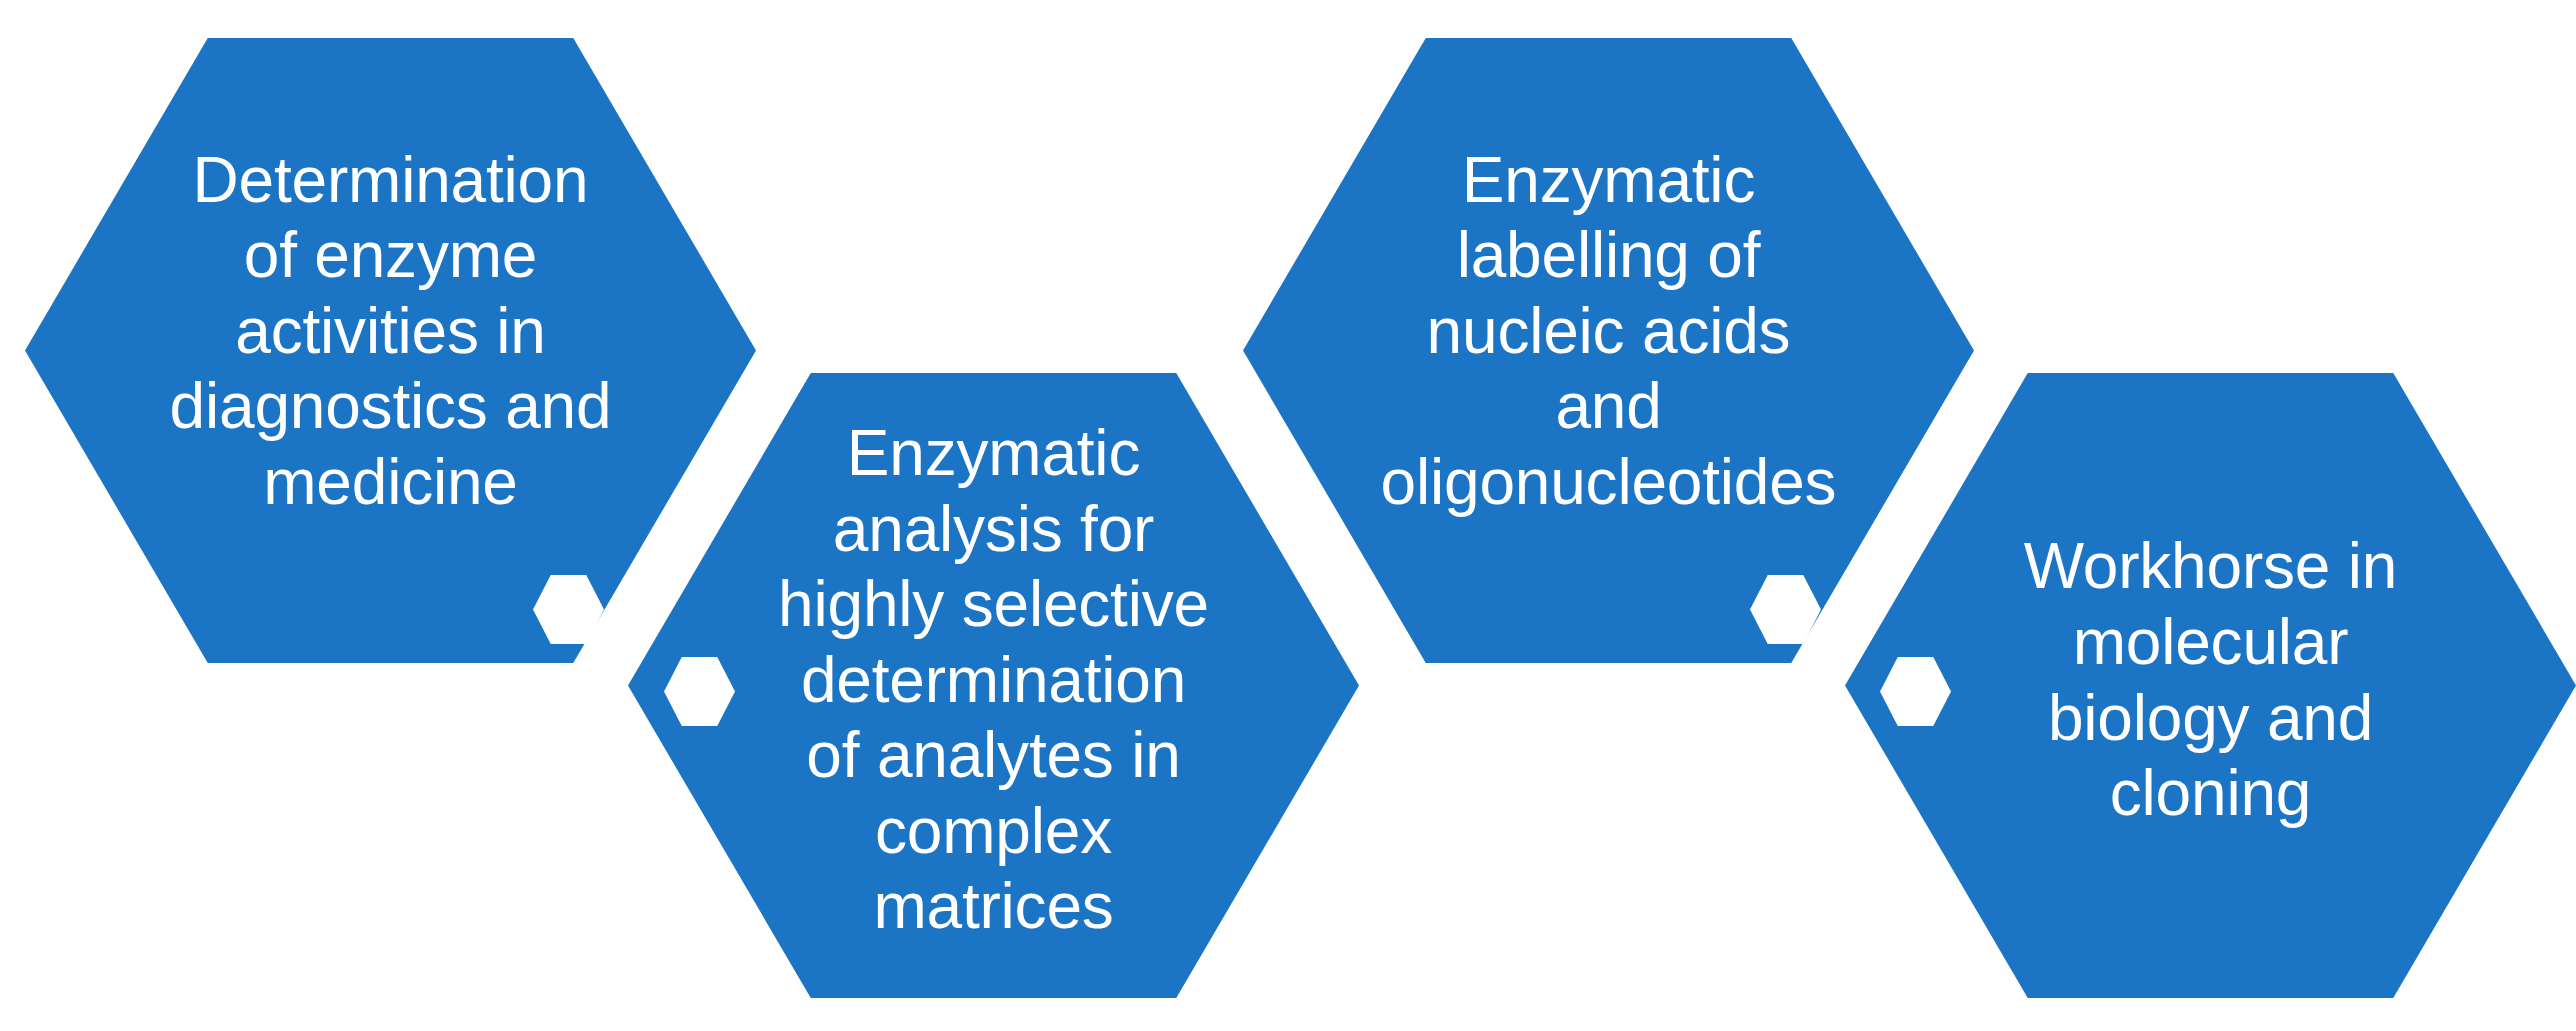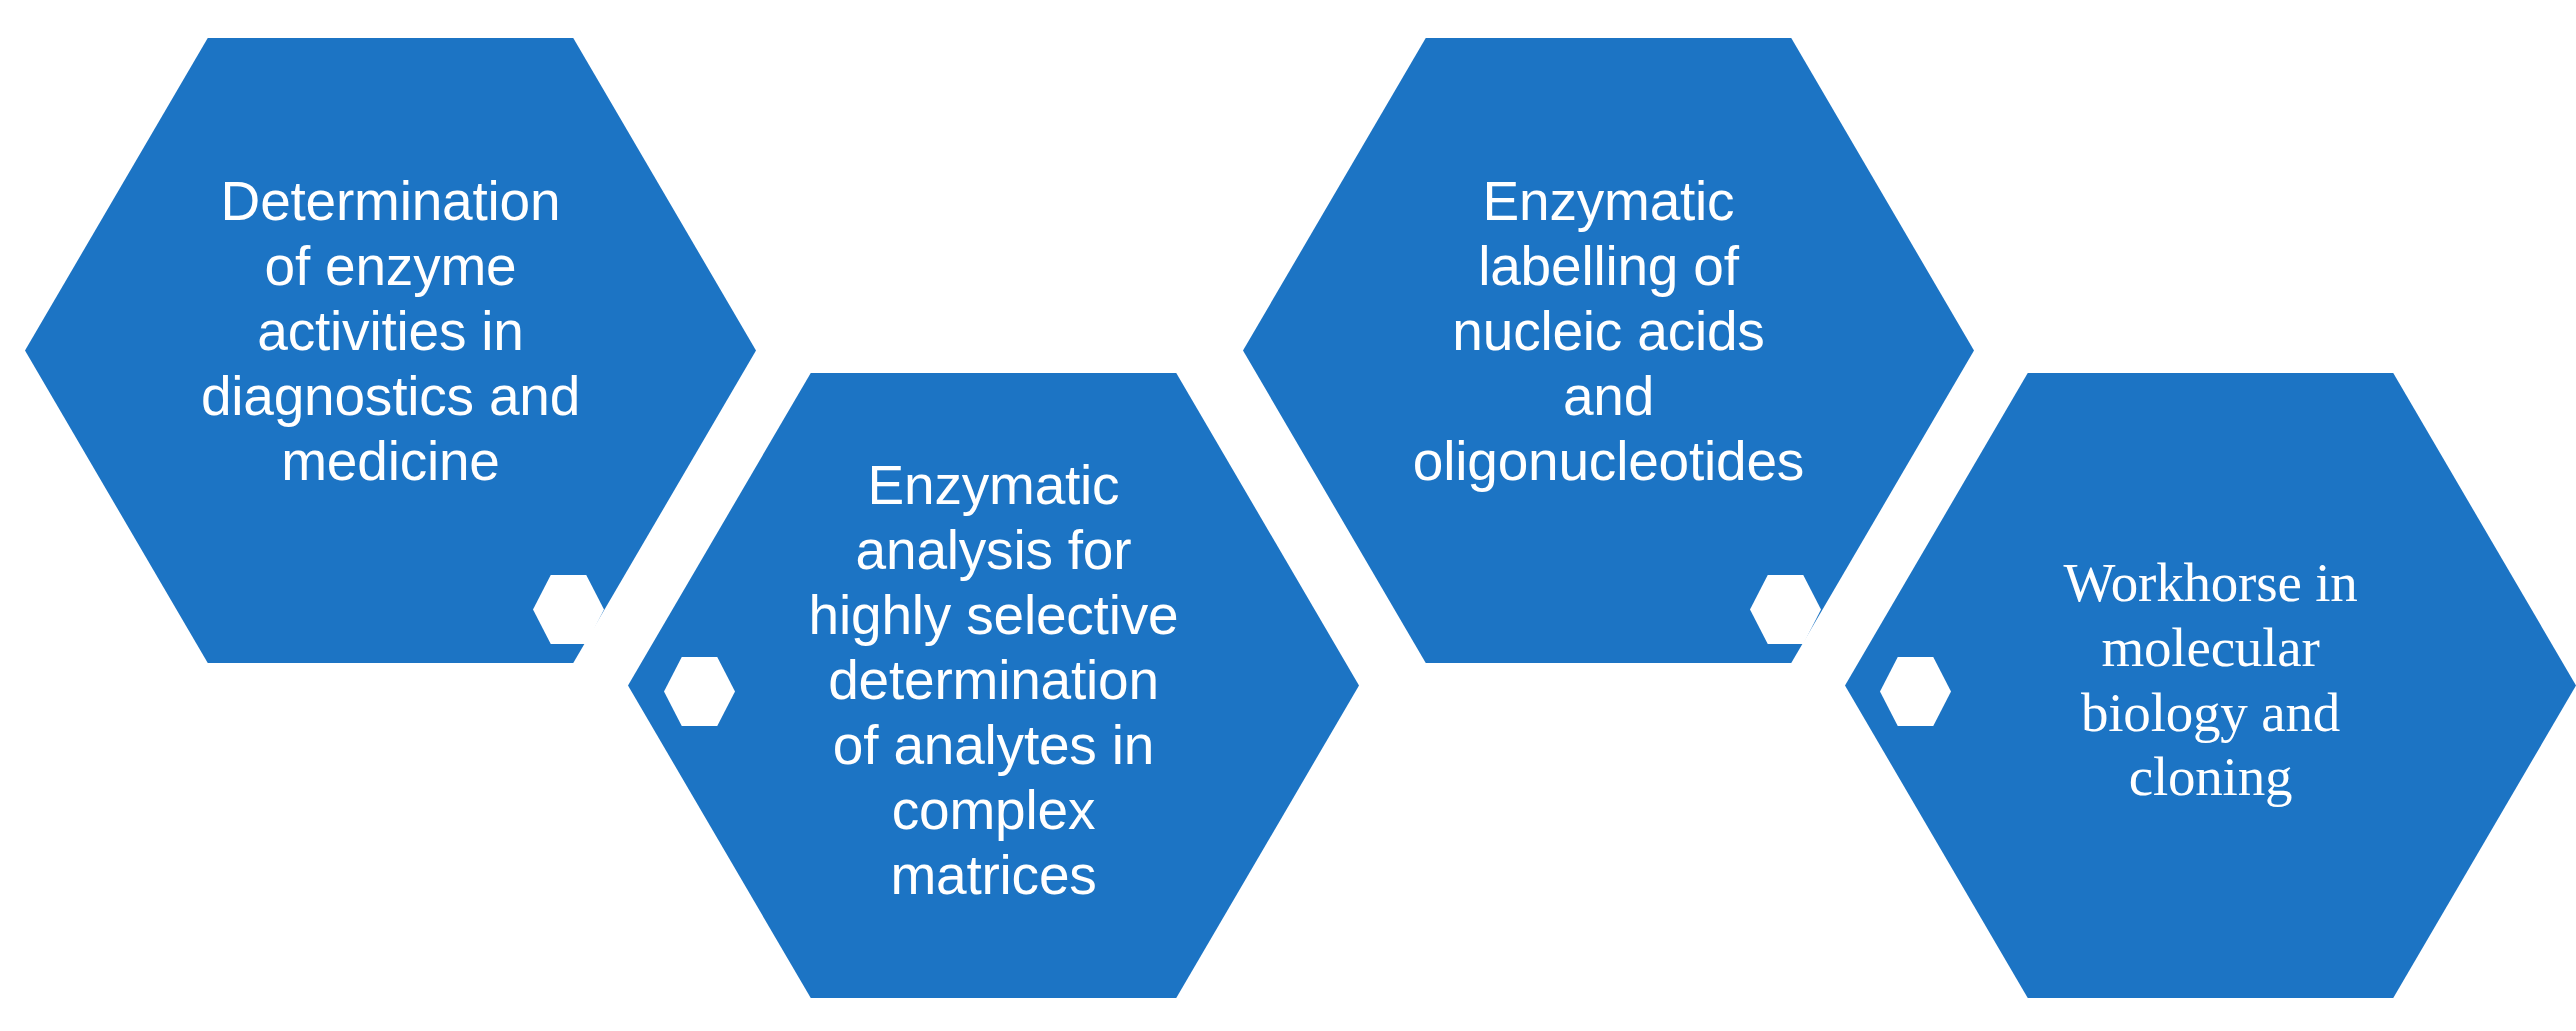--- a/index.html
+++ b/index.html
@@ -23,32 +23,32 @@
     display: flex;
     align-items: center;
     justify-content: center;
     box-sizing: border-box;
     -webkit-clip-path: polygon(25% 0%, 75% 0%, 100% 50%, 75% 100%, 25% 100%, 0% 50%);
     clip-path: polygon(25% 0%, 75% 0%, 100% 50%, 75% 100%, 25% 100%, 0% 50%);
   }
   .hex-label {
     color: #ffffff;
     text-align: center;
-    font-size: 55px;
+    font-size: 64px;
     line-height: 1.18;
     font-weight: 400;
     white-space: pre-line;
     letter-spacing: -0.2px;
     padding: 0 5.3px;
   }
   
   .hex-1 { left: 25px;   top: 38px;   width: 731px; height: 625px; }
   .hex-2 { left: 628px;  top: 373px;  width: 731px; height: 625px; }
   .hex-3 { left: 1243px; top: 38px;   width: 731px; height: 625px; }
-  .hex-4 { left: 1845px; top: 373px;  width: 731px; height: 625px; font-family: Liberation Serif, serif; }
+  .hex-4 { left: 1845px; top: 373px;  width: 731px; height: 625px; }
 
   .hex-1 .hex-label { width: 497px; transform: translateY(-19.5px); }
   .hex-2 .hex-label { width: 497px; transform: translateY(-5.3px); }
   .hex-3 .hex-label { width: 497px; transform: translateY(-19.5px); }
   .hex-4 .hex-label { width: 462px; transform: translateY(-5.3px); }
 
   
   .connector {
     position: absolute;
     width: 71px;

